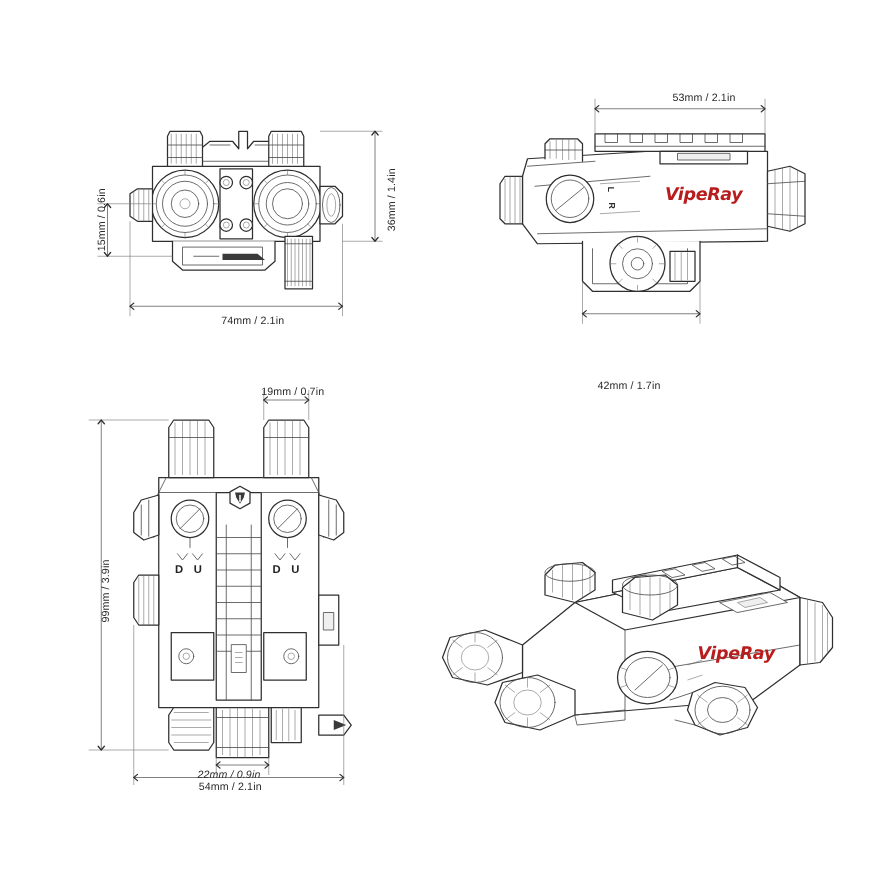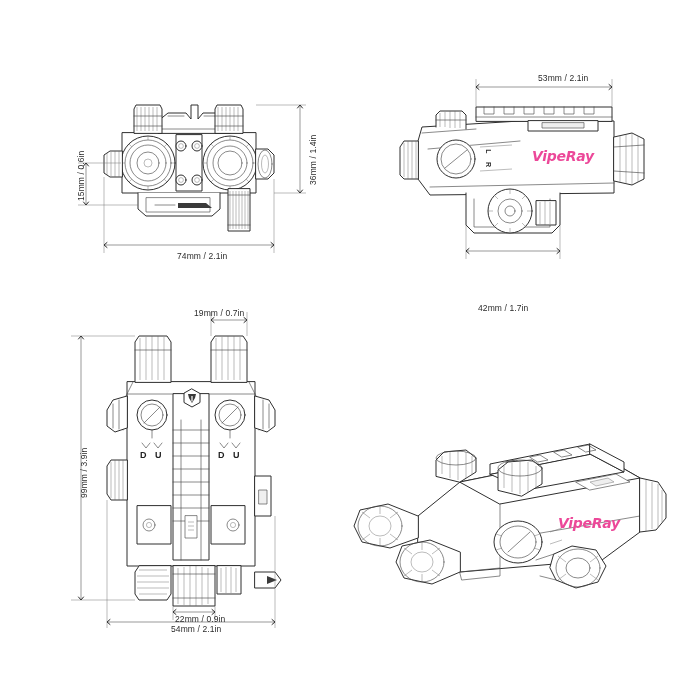--- a/index.html
+++ b/index.html
@@ -34,21 +34,21 @@
   .dimline{fill:none;stroke:#555;stroke-width:0.6;}
   .extline{fill:none;stroke:#777;stroke-width:0.5;}
   .fillw{fill:#ffffff;}
   .fillg{fill:#efefef;}
   .filld{fill:#3a3a3a;}
   .brand{
     position:absolute;
     font-family:"DejaVu Sans", sans-serif;
     font-weight:bold;
     font-style:italic;
-    color:#ec4899;
+    color:#b91c1c;
     letter-spacing:-0.3px;
   }
   .du{
     position:absolute;
     font-family:"Liberation Sans", sans-serif;
     font-weight:bold;
     color:#222;
     font-size:9px;
   }
   .modemark{
@@ -333,24 +333,24 @@
         <path class="filld" d="M5 6 L13 6 L12 10 L9 15 L6 10 Z"></path>
         <path class="fillw" d="M8.4 8 L9.6 8 L9.6 13 L9 14 L8.4 13 Z"></path>
       </svg>
     </div>
 
     <div class="du" style="left:85px;top:140px;">D</div>
     <div class="du" style="left:100px;top:140px;">U</div>
     <div class="du" style="left:163px;top:140px;">D</div>
     <div class="du" style="left:178px;top:140px;">U</div>
 
-    <div class="dimtxt" style="left:139px;top:-2px;text-align:right;">19mm / 0.7in</div>
+    <div class="dimtxt" style="left:154px;top:-2px;text-align:right;">19mm / 0.7in</div>
     <div class="dimtxt vert" style="left:24px;top:188px;">99mm / 3.9in</div>
-    <div class="dimtxt" style="left:120px;top:304px;">22mm / 0.9in</div>
-    <div class="dimtxt" style="left:116px;top:314px;">54mm / 2.1in</div>
+    <div class="dimtxt" style="left:103px;top:304px;font-style:italic;">22mm / 0.9in</div>
+    <div class="dimtxt" style="left:104px;top:314px;">54mm / 2.1in</div>
   </div>
 
   <div class="view" id="view-iso">
     <svg width="330" height="180" viewBox="0 0 330 180">
       <g>
 
         <path class="ln fillw" d="M78 96 L120 62 L258 34 L300 58 L300 112 L262 140 L120 152 L78 132 Z"></path>
 
         <path class="ln fillw" d="M120 62 L258 34 L300 58 L160 84 Z"></path>
         <path class="ln-thin" d="M160 84 L160 148"></path>

